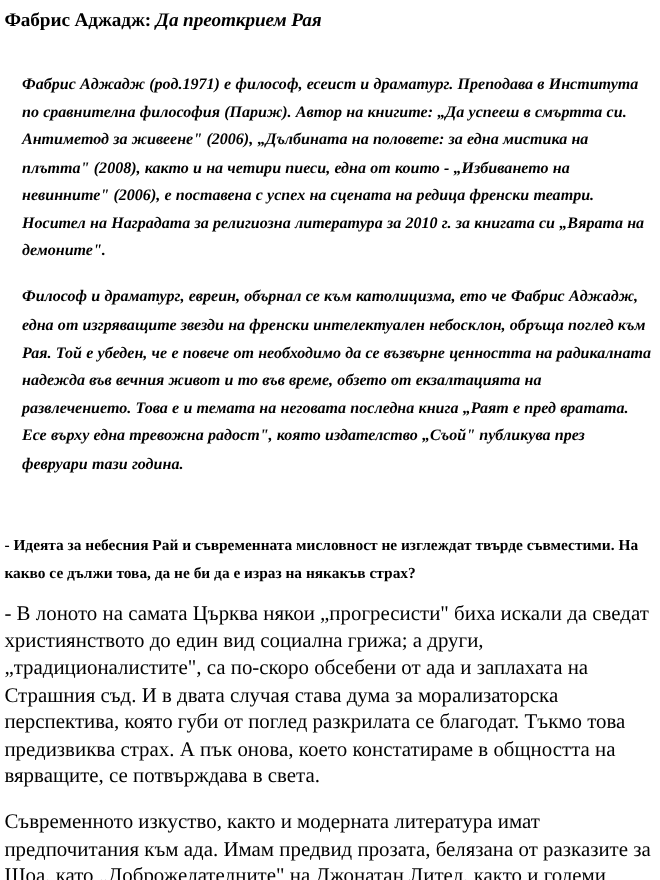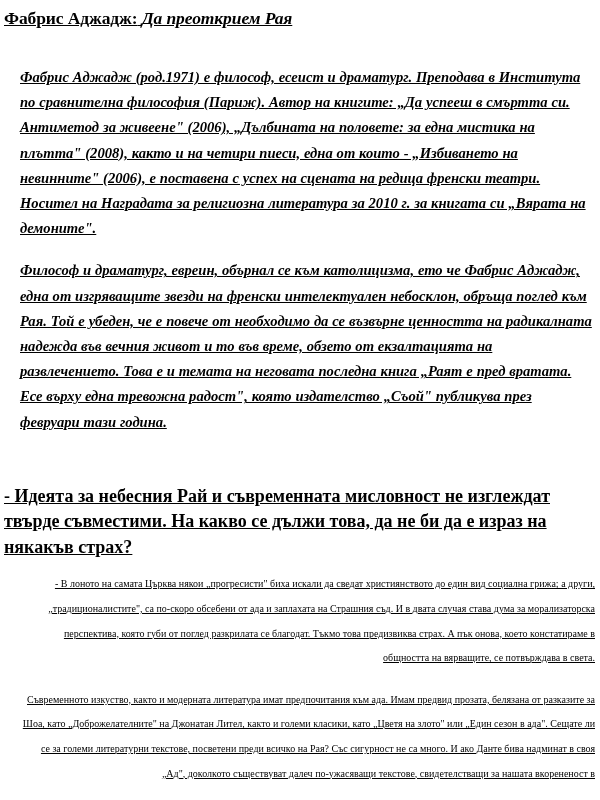--- a/index.html
+++ b/index.html
@@ -17,21 +17,20 @@
     -webkit-font-smoothing: none;
   }
 
   .page {
     position: relative;
     width: 600px;
     height: 800px;
     box-sizing: border-box;
     padding: 0 5px 0 4px;
     overflow: hidden;
-    text-decoration: underline;
   }
 
   
   .doc-title {
     margin: 0;
     padding-top: 7px;
     font-size: 17.5px;
     line-height: 22px;
     font-weight: bold;
     letter-spacing: -0.1px;
@@ -59,39 +58,39 @@
     word-spacing: 0.2px;
   }
   .lead-para:last-child {
     margin-bottom: 0;
   }
 
   
   .question {
     margin: 0;
     padding-top: 49px;
-    font-size: 18px;
+    font-size: 14px;
     line-height: 25.5px;
     font-weight: bold;
     font-style: normal;
     text-align: left;
   }
 
   
   .body-block {
     margin: 0;
     padding-top: 12px;
   }
   .body-para {
-    margin: 0 0 17px 16px;
-    font-size: 10px;
+    margin: 0 0 17px 0;
+    font-size: 19px;
     line-height: 24.6px;
     font-weight: normal;
     font-style: normal;
-    text-align: right;
+    text-align: left;
   }
   .body-para:last-child {
     margin-bottom: 0;
   }
 </style>
 </head>
 <body>
 
 <div class="page">
 

